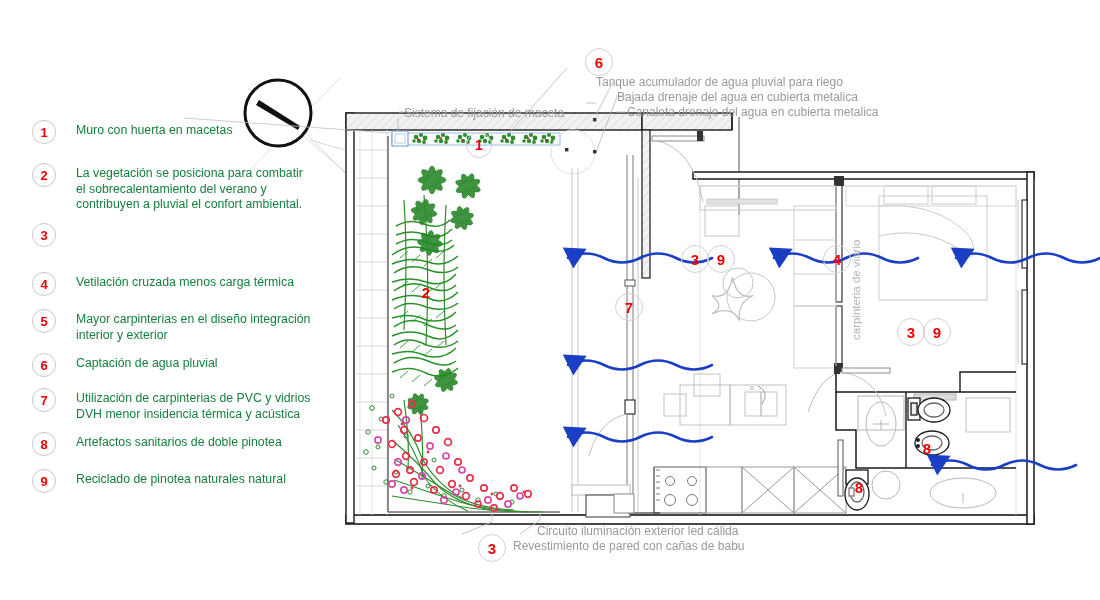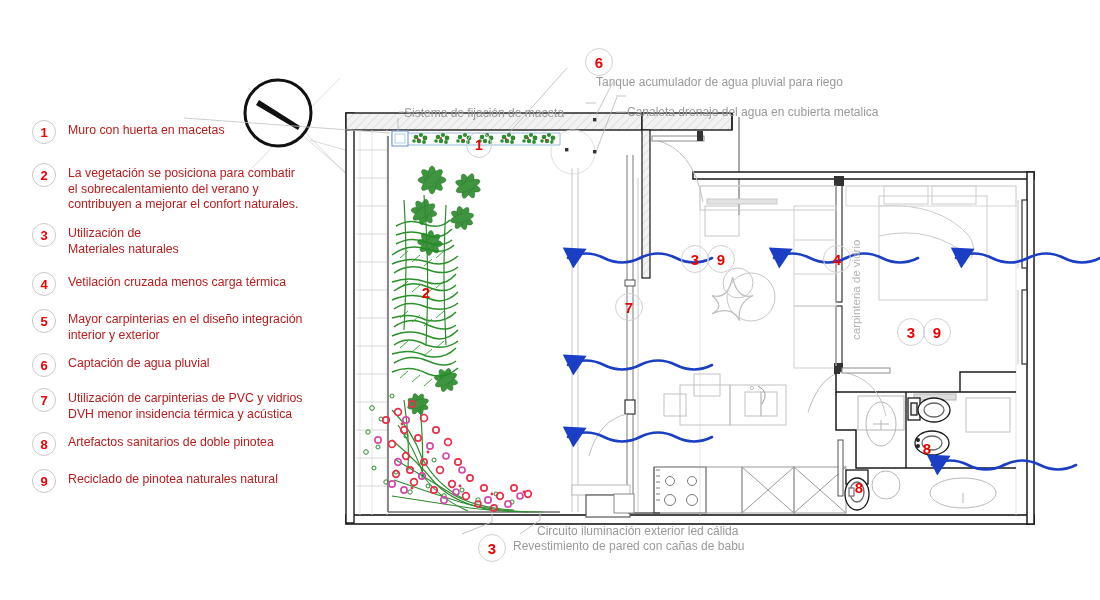--- a/index.html
+++ b/index.html
@@ -7,21 +7,21 @@
        font-family:"Liberation Sans",sans-serif;}
   .stage{position:absolute;inset:0;width:1100px;height:600px;}
 
   
   #legend{position:absolute;left:32px;top:120px;width:300px;}
   .leg-row{position:absolute;left:0;display:flex;align-items:flex-start;}
   .marker{width:22px;height:22px;border-radius:50%;border:1px solid #c9c9c9;
           flex:0 0 22px;display:flex;align-items:center;justify-content:center;
           font-size:13px;font-weight:bold;color:#ee0000;background:#fff;
           line-height:1;}
-  .leg-text{margin-left:12px;font-size:12.3px;color:#b91c1c;line-height:15.5px;
+  .leg-text{margin-left:20px;font-size:12.3px;color:#15803d;line-height:15.5px;
             white-space:pre-line;padding-top:3px;}
 
   
   .pm{position:absolute;width:26px;height:26px;border-radius:50%;
       border:1px solid #d2d2d2;display:flex;align-items:center;
       justify-content:center;font-size:15px;font-weight:bold;color:#ee0000;
       background:transparent;line-height:1;}
   .pm.nocircle{border:none;width:auto;height:auto;}
   .pm.small{width:24px;height:24px;font-size:14px;}
 
@@ -542,26 +542,24 @@
 
   <div id="legend">
     <div class="leg-row" style="top:0px">
       <div class="marker">1</div>
       <div class="leg-text">Muro con huerta en macetas</div>
     </div>
     <div class="leg-row" style="top:43px">
       <div class="marker">2</div>
       <div class="leg-text">La vegetación se posiciona para combatir
 el sobrecalentamiento del verano y
-contribuyen a mejorar el confort naturales.</div>
+contribuyen a pluvial el confort ambiental.</div>
     </div>
     <div class="leg-row" style="top:103px">
       <div class="marker">3</div>
-      <div class="leg-text">Utilización  de
-Materiales naturales</div>
     </div>
     <div class="leg-row" style="top:152px">
       <div class="marker">4</div>
       <div class="leg-text">Vetilación cruzada menos carga térmica</div>
     </div>
     <div class="leg-row" style="top:189px">
       <div class="marker">5</div>
       <div class="leg-text">Mayor carpinterias en el diseño integración
 interior y exterior</div>
     </div>
@@ -579,20 +577,21 @@
       <div class="leg-text">Artefactos sanitarios de doble pinotea</div>
     </div>
     <div class="leg-row" style="top:349px">
       <div class="marker">9</div>
       <div class="leg-text">Reciclado de pinotea naturales natural</div>
     </div>
   </div>
 
   <div class="anno" style="left:404px;top:106px">Sistema de fijación de maceta</div>
   <div class="anno" style="left:596px;top:75px">Tanque acumulador de agua pluvial para riego</div>
+  <div class="anno" style="left:617px;top:90px">Bajada drenaje del agua en cubierta metalica</div>
   <div class="anno" style="left:537px;top:524px">Circuito iluminación exterior led cálida</div>
   <div class="anno" style="left:627px;top:105px">Canaleta drenaje del agua en cubierta metalica</div>
   <div class="anno" style="left:513px;top:539px">Revestimiento de pared con cañas de babu</div>
   <div class="vtext" style="left:850px;top:340px">carpinteria de vidrio</div>
 
   <div class="pm" style="left:585px;top:48px">6</div>
   <div class="pm small" style="left:466px;top:132px">1</div>
   <div class="pm nocircle" style="left:419px;top:283px;width:14px;height:18px">2</div>
   <div class="pm" style="left:615px;top:293px">7</div>
   <div class="pm" style="left:681px;top:245px">3</div>

